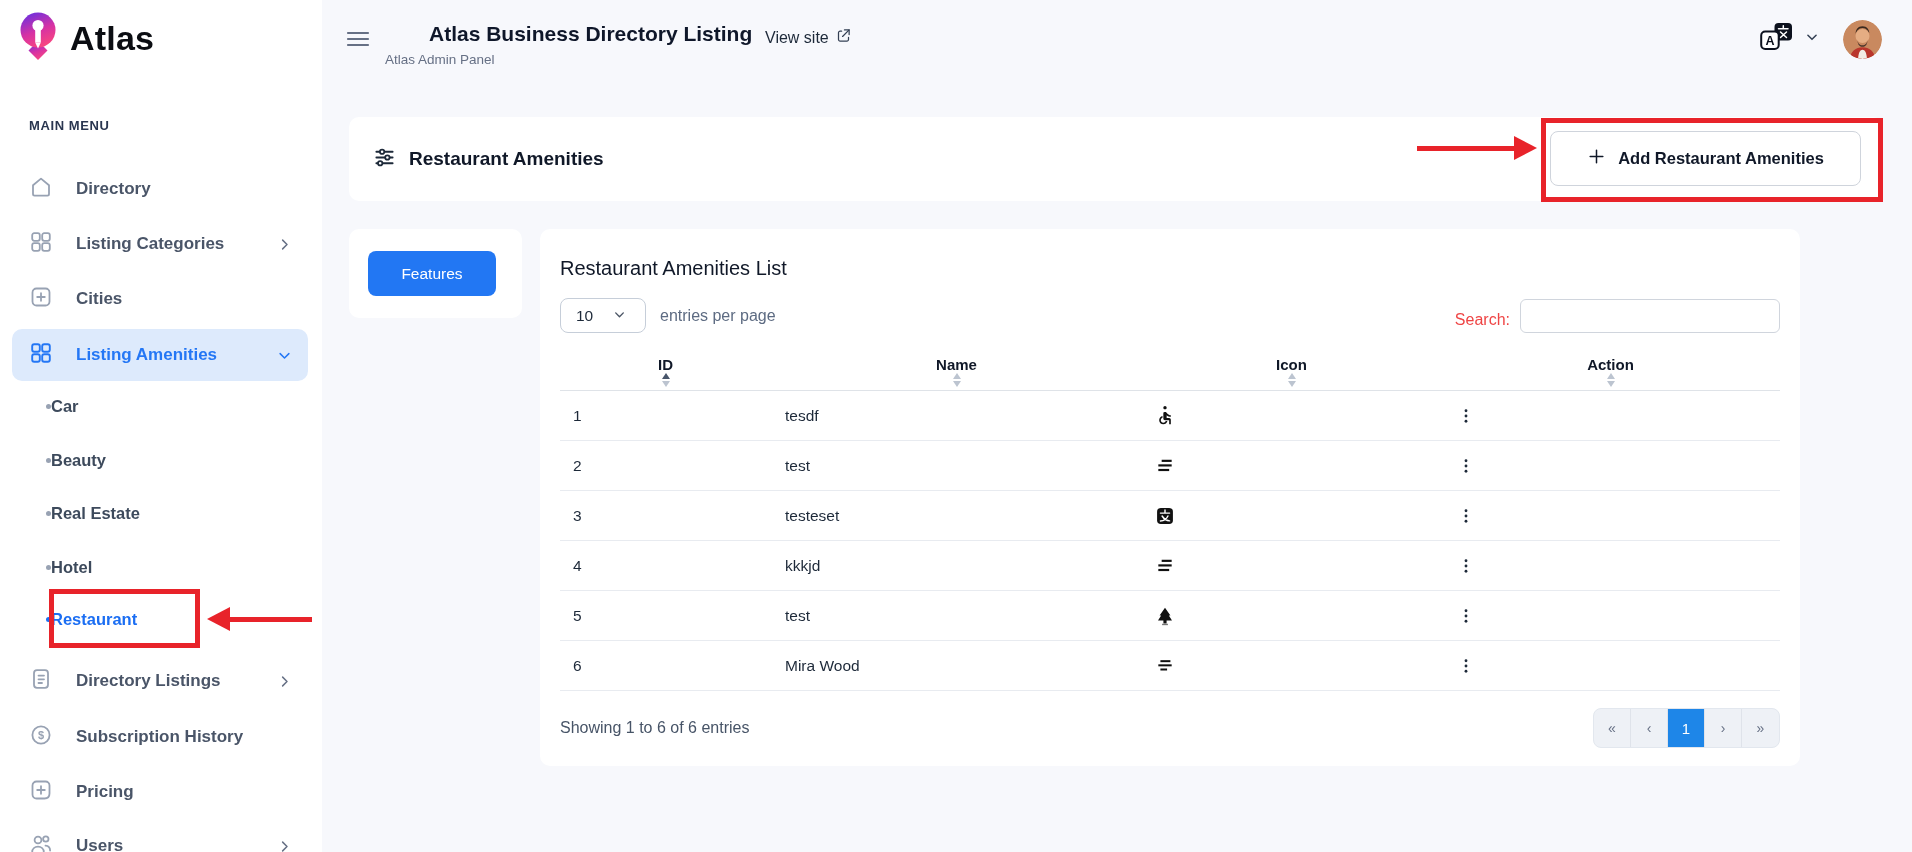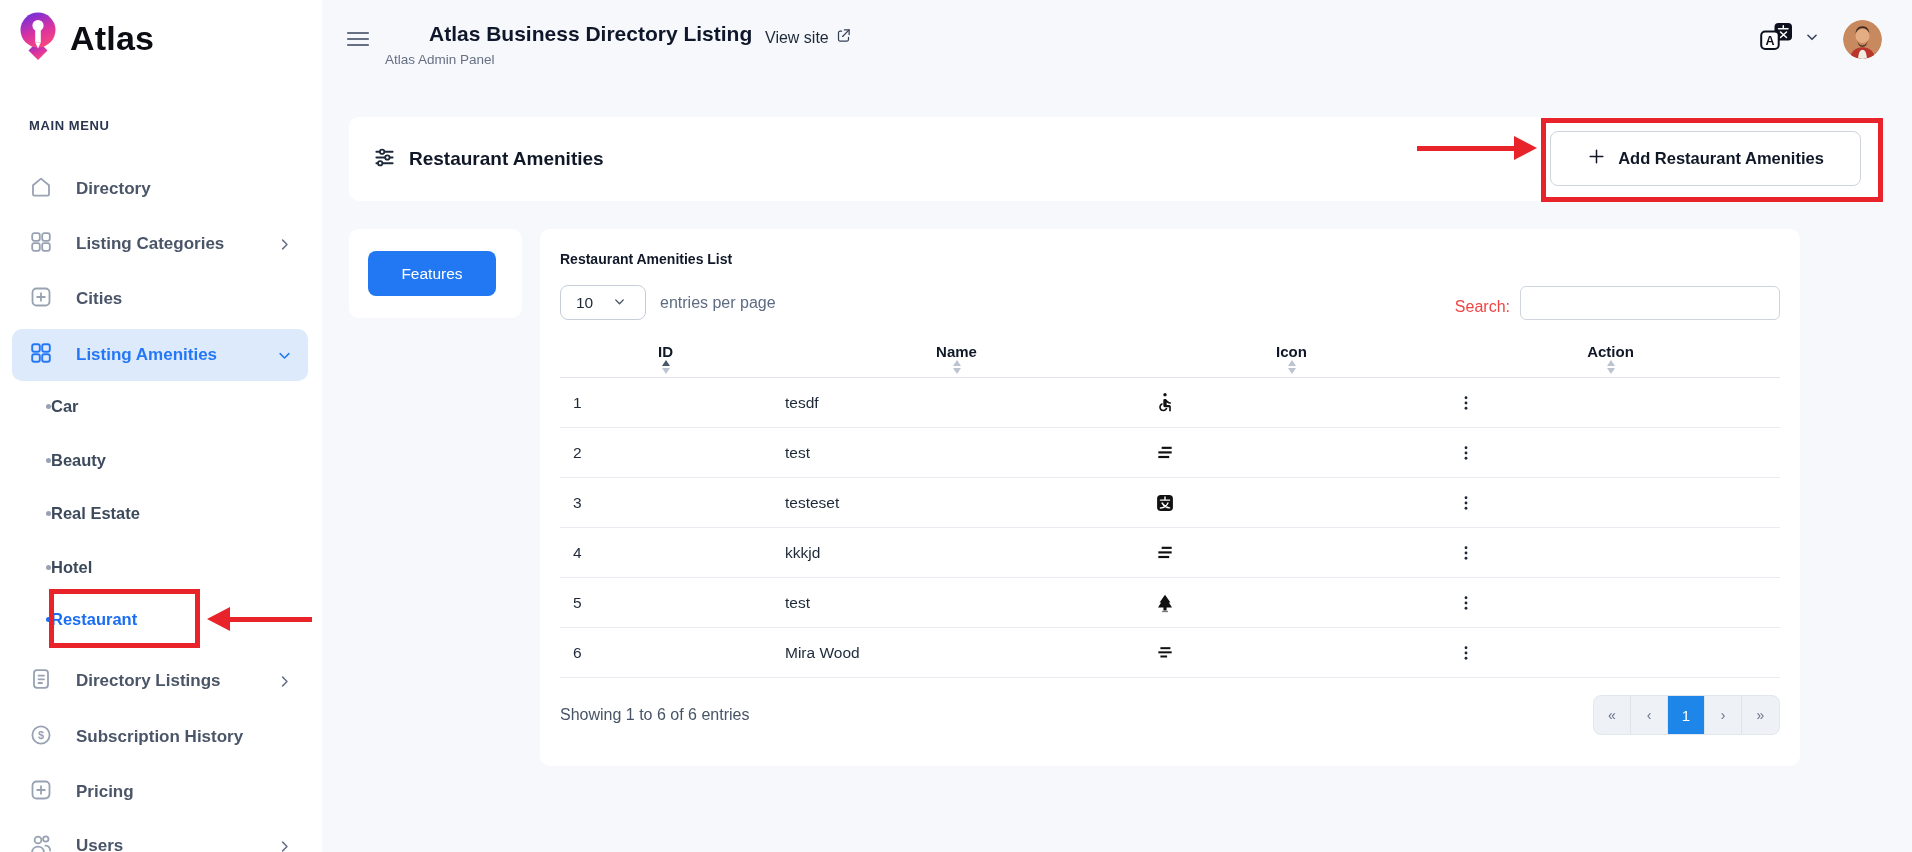--- a/index.html
+++ b/index.html
@@ -33,21 +33,21 @@
   .avatar{ position:absolute; left:1843px; top:20px; width:39px; height:39px; border-radius:50%; overflow:hidden; cursor:pointer; }
   
   .panel-bar{ position:absolute; left:349px; top:117px; width:1534px; height:84px; background:#fff; border-radius:10px; display:flex; align-items:center; padding:0 24px; }
   .panel-bar .ttl{ font-size:19px; font-weight:bold; color:#101828; margin-left:13px; }
   .add-btn{ position:absolute; left:1550px; top:131px; width:311px; height:55px; background:#fff; border:1px solid #cfd4dc; border-radius:8px; display:flex; align-items:center; justify-content:center; gap:12px; font-size:16.5px; font-weight:600; color:#101828; cursor:pointer; }
   
   .features-card{ position:absolute; left:349px; top:229px; width:173px; height:89px; background:#fff; border-radius:10px; }
   .features-btn{ position:absolute; left:19px; top:22px; width:128px; height:45px; background:#2277f3; color:#fff; border:none; border-radius:8px; font-size:15.5px; font-family:inherit; cursor:pointer; }
   
   .table-card{ position:absolute; left:540px; top:229px; width:1260px; height:537px; background:#fff; border-radius:10px; padding:22px 20px 0 20px; }
-  .table-title{ font-size:14px; font-weight:bold; color:#101828; }
+  .table-title{ font-size:20px; font-weight:normal; color:#101828;margin-top:6px; }
   .controls{ margin-top:18px; display:flex; align-items:center; }
   .pp-select{ width:86px; height:35px; border:1px solid #c6ced9; border-radius:8px; display:flex; align-items:center; padding:0 12px 0 15px; gap:20px; font-size:15.5px; color:#1d2939; cursor:pointer; }
   .pp-label{ font-size:16px; color:#5d6b82; margin-left:14px; }
   .search-wrap{ margin-left:auto; display:flex; align-items:center; gap:10px; }
   .search-lbl{ font-size:16px; color:#ef4444;margin-top:8px; }
   .search-input{ width:260px; height:34px; border:1px solid #d0d5dd; border-radius:6px; background:#fff; font-size:15px; padding:0 10px; font-family:inherit; color:#1d2939; outline:none; }
   .thead{ display:flex; margin-top:20px; height:38px; align-items:center; border-bottom:1px solid #dfe3e8; }
   .th{ font-size:15px; font-weight:bold; color:#101828; display:flex; align-items:center; padding:0 14px 0 13px; cursor:pointer;flex-direction:column; }
   .th .txt{ flex:1; }
   .c1{ width:212px; } .c2{ width:370px; } .c3{ width:300px; } .c4{ flex:1; }

